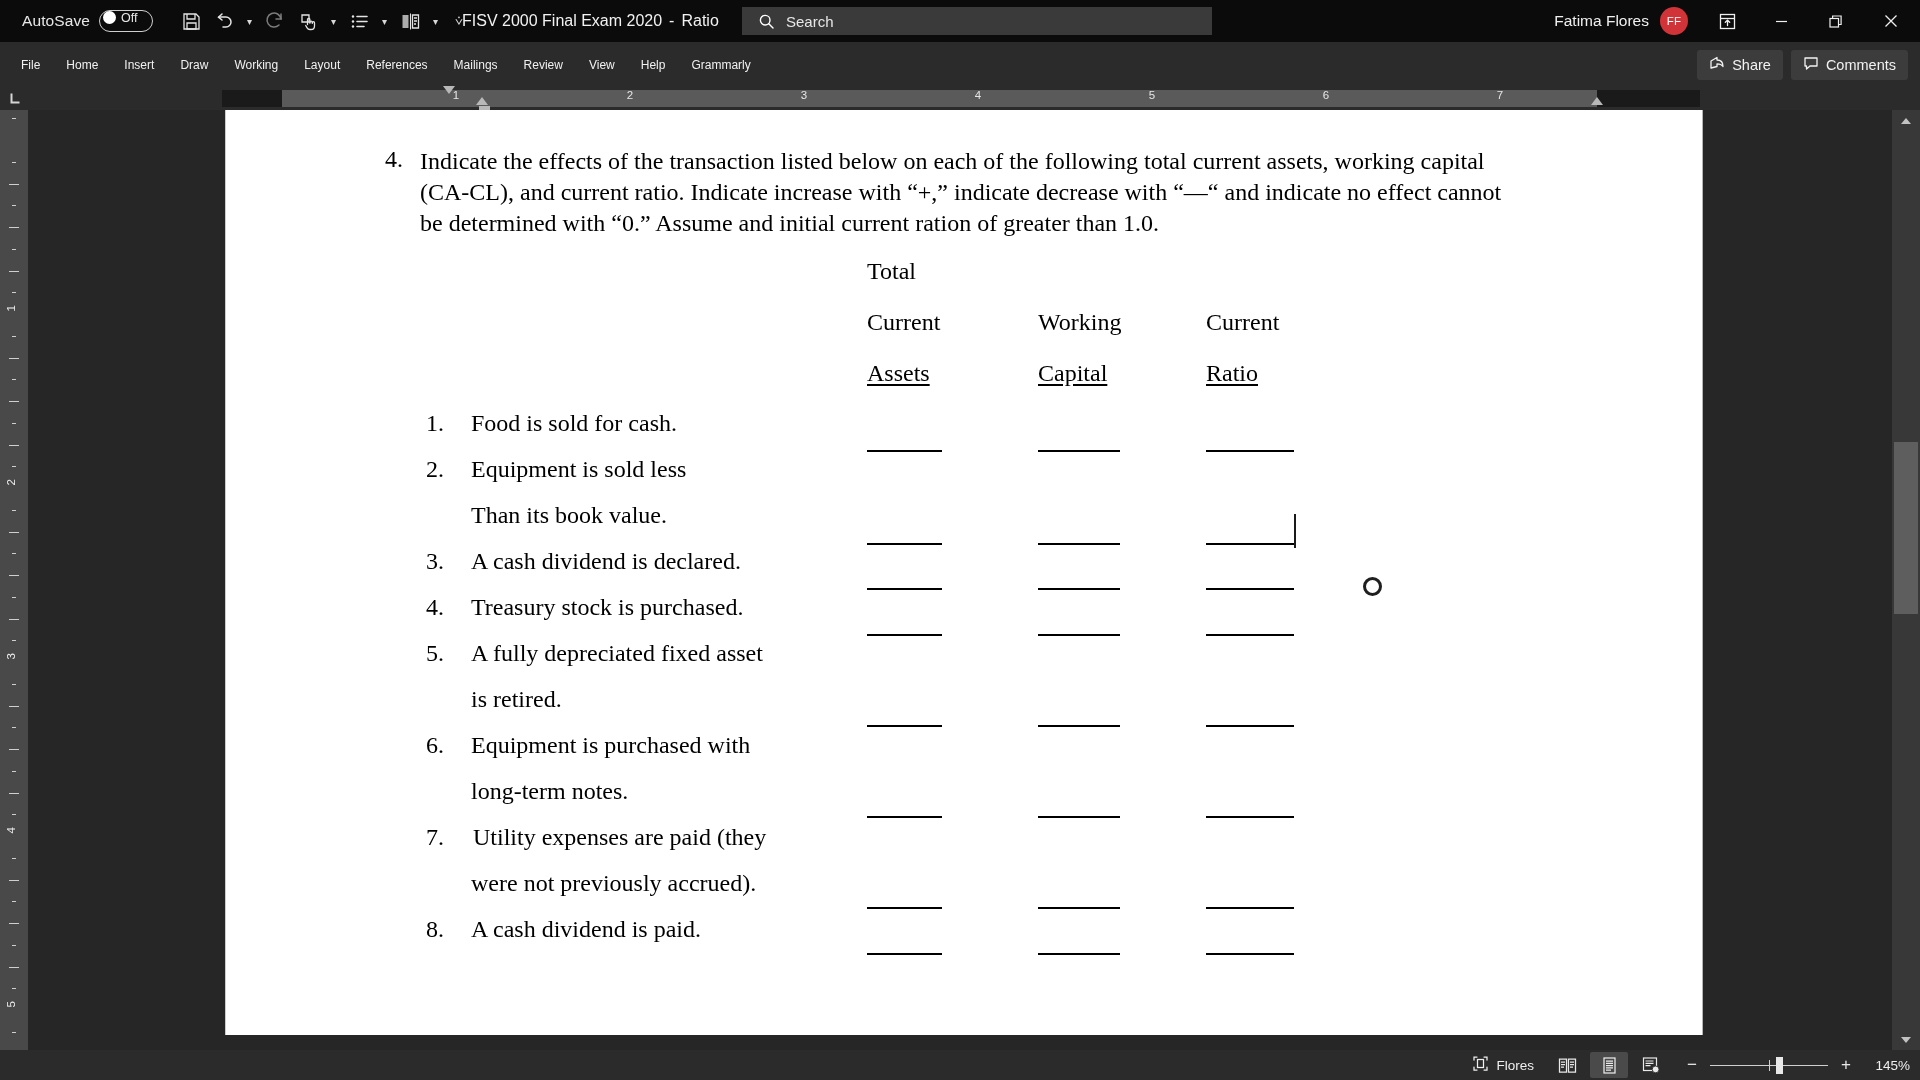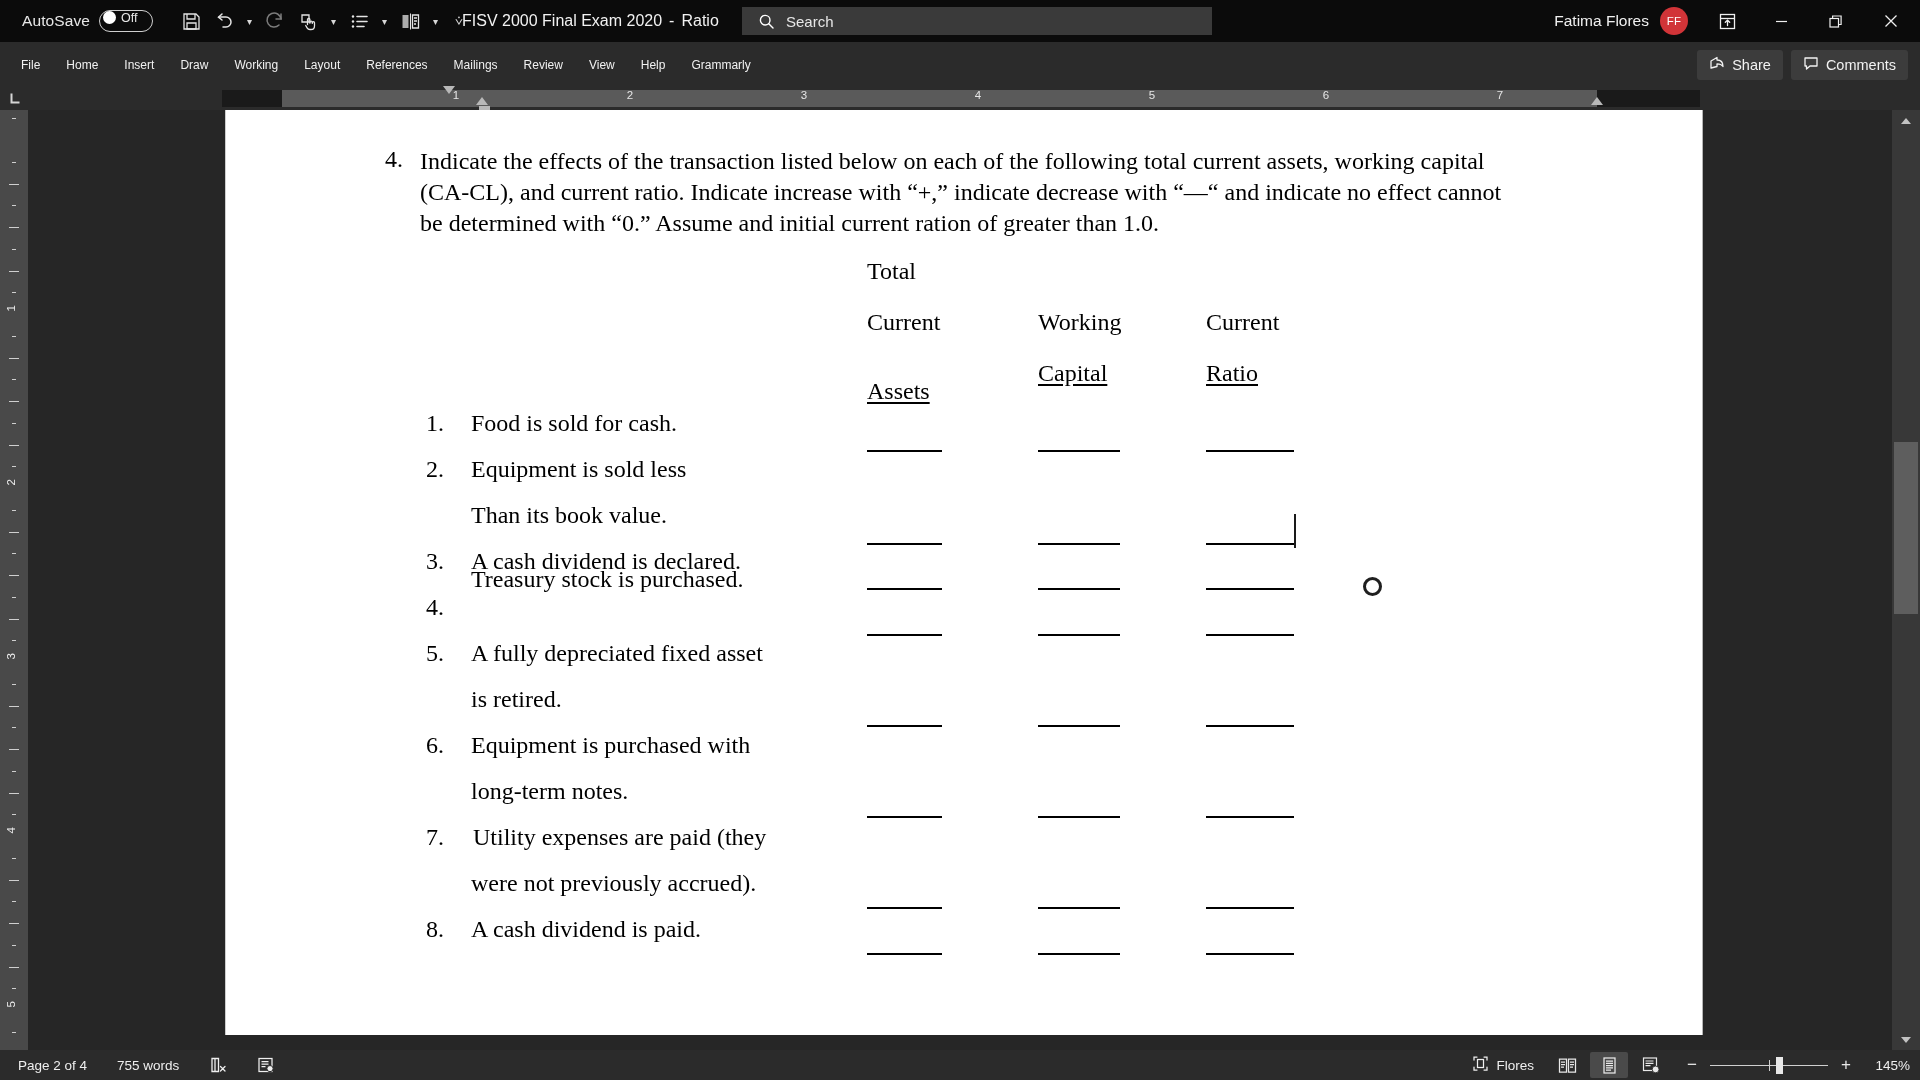--- a/index.html
+++ b/index.html
@@ -462,40 +462,40 @@
 
   <div class="docarea">
     <div class="page">
       <div class="doctext">
 
         <div class="q-num">4.</div>
         <div class="q-body">Indicate the effects of the transaction listed below on each of the following total current assets, working capital (CA-CL), and current ratio. Indicate increase with “+,” indicate decrease with “—“ and indicate no effect cannot be determined with “0.” Assume and initial current ration of greater than 1.0.</div>
 
         <div class="colhead" style="left:641px;top:148px;font-family:Liberation Serif, serif;">Total</div>
         <div class="colhead" style="left:641px;top:199px;">Current</div>
-        <div class="colhead underline-t" style="left:641px;top:268px;">Assets</div>
+        <div class="colhead underline-t" style="left:641px;top:250px;">Assets</div>
 
         <div class="colhead" style="left:812px;top:199px;">Working</div>
         <div class="colhead underline-t" style="left:812px;top:250px;">Capital</div>
 
         <div class="colhead" style="left:980px;top:199px;">Current</div>
         <div class="colhead underline-t" style="left:980px;top:250px;">Ratio</div>
 
         <div class="item-num" style="left:200px;top:300px;">1.</div>
         <div class="item" style="left:245px;top:300px;">Food is sold for cash.</div>
 
         <div class="item-num" style="left:200px;top:346px;">2.</div>
         <div class="item" style="left:245px;top:346px;">Equipment is sold less</div>
         <div class="item" style="left:245px;top:392px;">Than its book value.</div>
 
         <div class="item-num" style="left:200px;top:438px;">3.</div>
         <div class="item" style="left:245px;top:438px;">A cash dividend is declared.</div>
 
         <div class="item-num" style="left:200px;top:484px;">4.</div>
-        <div class="item" style="left:245px;top:456px;">Treasury stock is purchased.</div>
+        <div class="item" style="left:245px;top:484px;">Treasury stock is purchased.</div>
 
         <div class="item-num" style="left:200px;top:530px;">5.</div>
         <div class="item" style="left:245px;top:530px;">A fully depreciated fixed asset</div>
         <div class="item" style="left:245px;top:576px;">is retired.</div>
 
         <div class="item-num" style="left:200px;top:622px;">6.</div>
         <div class="item" style="left:245px;top:622px;">Equipment is purchased with</div>
         <div class="item" style="left:245px;top:668px;">long-term notes.</div>
 
         <div class="item-num" style="left:200px;top:714px;">7.</div>
@@ -552,38 +552,20 @@
     </div>
     <div class="vs-thumb" style="top:332px;height:172px;"></div>
     <div class="vs-arrow" style="top:918px;">
       <svg width="12" height="9" viewBox="0 0 12 9" fill="currentColor">
           <path d="M6 8L1 2h10z"></path>
         </svg>
     </div>
   </div>
 
   <div class="statusbar">
-    <div class="sb-left">
-      <span class="sb-item">Page 2 of 4</span>
-      <span class="sb-item">755 words</span>
-      <span class="sb-item">
-        <svg width="18" height="18" viewBox="0 0 18 18" fill="none" stroke="currentColor" stroke-width="1.3">
-          <path d="M3 2.5h6.5v13H3z"></path>
-            <path d="M6 2.5v13"></path>
-          <path d="M11.5 10.5l4.5 4.5M16 10.5l-4.5 4.5" stroke-linecap="round"></path>
-        </svg>
-      </span>
-      <span class="sb-item">
-        <svg width="18" height="18" viewBox="0 0 18 18" fill="none" stroke="currentColor" stroke-width="1.25">
-          <rect x="2" y="2.5" width="13" height="13"></rect>
-            <path d="M4.5 5.5h7M4.5 8h7M4.5 10.5h4"></path>
-          <circle cx="13" cy="12.6" r="3.1" fill="currentColor" stroke="#2b2b2b" stroke-width="1"></circle>
-        </svg>
-      </span>
-    </div>
 
     <div class="sb-right">
       <span class="sb-item">
         <span>
           <svg width="17" height="17" viewBox="0 0 17 17" fill="none" stroke="currentColor" stroke-width="1.25" stroke-linecap="round">
             <path d="M2 5V2h3M15 5V2h-3M2 12v3h3M15 12v3h-3"></path>
             <rect x="5.5" y="4.5" width="6" height="8"></rect>
           </svg>
         </span>
         <span>Flores</span>

